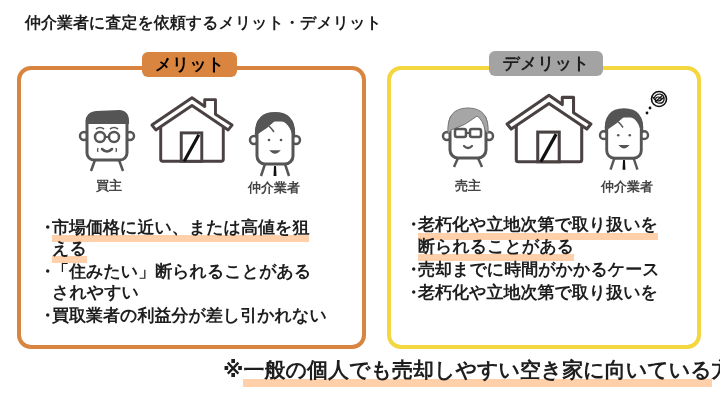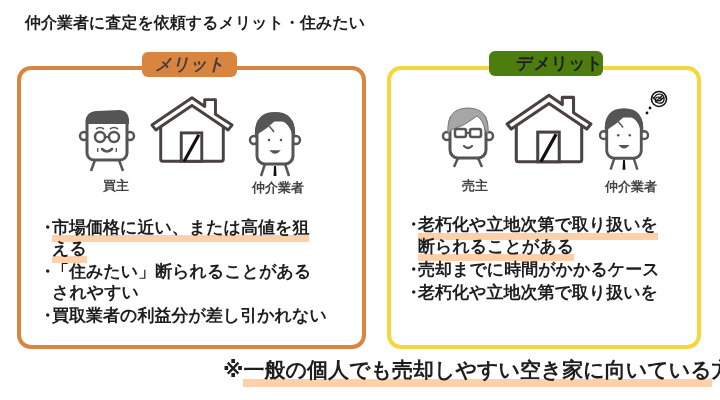--- a/index.html
+++ b/index.html
@@ -5,38 +5,38 @@
   html, body { margin:0; padding:0; }
   body { width:720px; height:400px; background:#ffffff; position:relative; overflow:hidden;
          font-family:"DejaVu Sans","Liberation Sans",sans-serif; color:#1e1e1e; }
   .abs { position:absolute; }
   .title { left:25px; top:11px; font-size:16px; font-weight:bold; line-height:24px; white-space:nowrap; color:#1e1e1e; }
   .box { position:absolute; box-sizing:border-box; border-radius:14px; background:#fff; }
   .box-merit { left:17px; top:66px; width:349px; height:283px; border:4px solid #d9843f; }
   .box-demerit { left:387px; top:66px; width:314px; height:283px; border:4px solid #f4d63f; }
   .badge { position:absolute; height:25px; line-height:25px; border-radius:6px; text-align:center;
            font-size:17px; font-weight:bold; white-space:nowrap; }
-  .badge-merit { left:142px; top:52px; width:95px; background:#d9843f; color:#404040;font-style:italic; }
-  .badge-demerit { left:489px; top:51px; width:114px; background:#4d7c0f; color:#1e1e1e;text-align:right; }
+  .badge-merit { left:142px; top:52px; width:95px; background:#d9843f; color:#000000; }
+  .badge-demerit { left:489px; top:51px; width:114px; background:#a3a3a3; color:#1e1e1e; }
   .fig-label { position:absolute; font-size:13px; font-weight:bold; color:#444; white-space:nowrap;
-               text-align:right; line-height:16px; }
+               text-align:center; line-height:16px; }
   .list { position:absolute; font-size:17px; font-weight:bold; color:#1e1e1e; }
   .line { position:relative; height:21px; line-height:21px; white-space:nowrap; }
   .list-right .line { height:21.5px; line-height:21.5px; }
   .bullet { position:absolute; left:-13px; top:0; }
   .txt { position:relative; z-index:1; display:inline-block; }
   .hl::after { content:""; position:absolute; left:0; right:0; bottom:-4px; height:7px; background:#ffd0aa; z-index:-1; }
   .footer { position:absolute; left:223px; top:359px; font-size:21px; font-weight:bold; line-height:22px; white-space:nowrap; color:#1e1e1e; }
   .footer .hl::after { bottom:-6px; height:8px; }
   svg { position:absolute; overflow:visible; }
 </style>
 </head>
 <body>
 
-<div class="abs title">仲介業者に査定を依頼するメリット・住みたい</div>
+<div class="abs title">仲介業者に査定を依頼するメリット・デメリット</div>
 
 <div class="box box-merit"></div>
 <div class="badge badge-merit">メリット</div>
 
 <svg style="left:79px;top:108px;width:56px;height:64px;" viewBox="0 0 56 64">
   <circle cx="5" cy="28" r="4" fill="#fff" stroke="#555" stroke-width="2.5"></circle>
   <circle cx="51" cy="28" r="4" fill="#fff" stroke="#555" stroke-width="2.5"></circle>
   <rect x="8" y="6" width="40" height="46" rx="7" fill="#fff" stroke="#555" stroke-width="3"></rect>
   <path d="M7 16 Q6 4 17 3 L41 2 Q51 3 50 16 Z" fill="#555"></path>
   <path d="M17 21 Q21 18 25 21 M31 21 Q35 18 39 21" fill="none" stroke="#555" stroke-width="1.6"></path>

